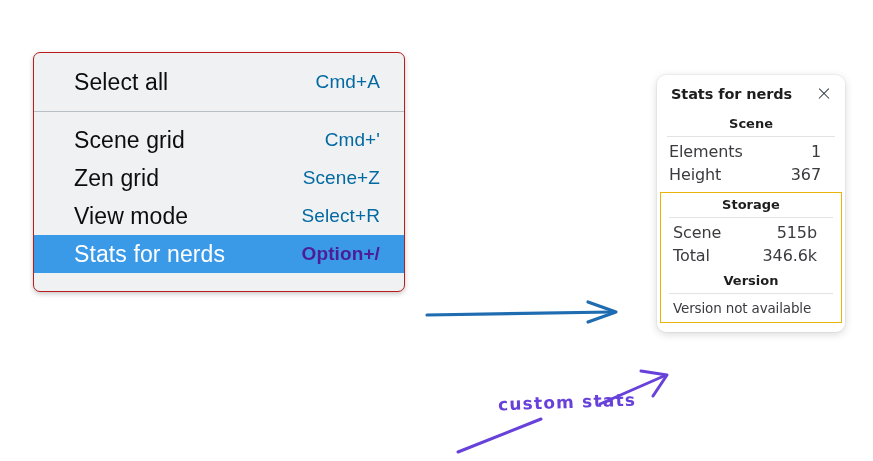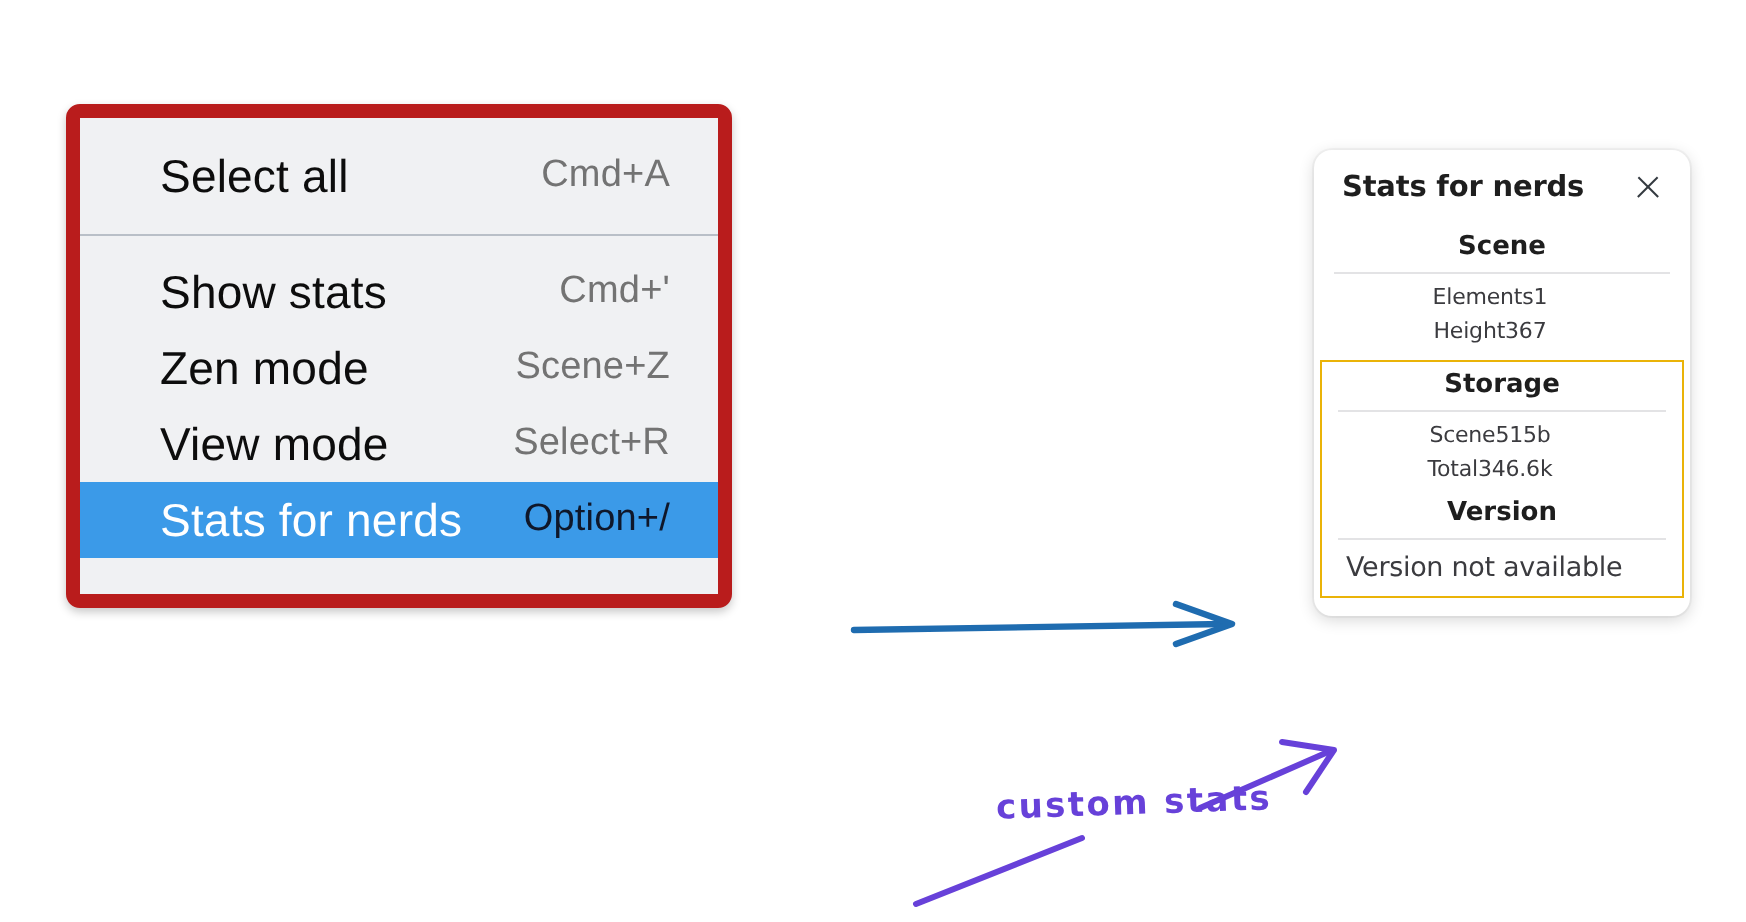--- a/index.html
+++ b/index.html
@@ -14,23 +14,23 @@
     overflow: hidden;
     font-family: "Liberation Sans", sans-serif;
     -webkit-font-smoothing: antialiased;
   }
 
   
   #context-menu {
     position: absolute;
     left: 33px;
     top: 52px;
-    width: 333px;
+    width: 372px;
     background: #f0f1f3;
-    border: 7px solid #b91c1c;
+    border: 1px solid #b91c1c;
     border-radius: 7px;
     box-shadow: 0 2px 5px rgba(0,0,0,0.22);
     box-sizing: border-box;
     overflow: hidden;
     padding-bottom: 9px;
   }
   .menu-section {
     padding-top: 9px;
     padding-bottom: 9px;
   }
@@ -54,25 +54,25 @@
   }
   .menu-label {
     font-size: 23px;
     color: #0d0d0d;
     letter-spacing: 0.1px;
     white-space: nowrap;
   }
   .menu-item.selected .menu-label { color: #ffffff; }
   .menu-shortcut {
     font-size: 19px;
-    color: #737373;
+    color: #0369a1;
     white-space: nowrap;
     letter-spacing: 0.1px;
   }
-  .menu-item.selected .menu-shortcut { color: #0f172a; }
+  .menu-item.selected .menu-shortcut { color: #4c1d95; font-weight: bold; }
 
   
   #stats-panel {
     position: absolute;
     left: 657px;
     top: 75px;
     width: 188px;
     background: #ffffff;
     border-radius: 9px;
     box-shadow: 0 2px 8px rgba(0,0,0,0.16), 0 0 0 1px rgba(0,0,0,0.035);
@@ -119,24 +119,24 @@
     color: #1e1e1e;
     padding: 1px 0 5px 0;
   }
   .rule {
     height: 1px;
     background: #e3e3e5;
     margin: 0 10px 3px 10px;
   }
   .stat-row {
     display: flex;
-    justify-content: center;
+    justify-content: space-between;
     align-items: baseline;
     padding: 2px 24px 2px 12px;
-    font-size: 11px;
+    font-size: 16px;
     color: #3b3b3f;
   }
   .stat-key { letter-spacing: -0.1px; }
   .stat-val { letter-spacing: -0.1px; }
   .stat-full {
     padding: 3px 28px 1px 12px;
     font-size: 13.5px;
     color: #3b3b3f;
     letter-spacing: -0.15px;
   }
@@ -179,25 +179,25 @@
     <div class="menu-item">
       <span class="menu-label">Select all</span>
       <span class="menu-shortcut">Cmd+A</span>
     </div>
   </div>
 
   <div class="menu-divider"></div>
 
   <div class="menu-section">
     <div class="menu-item">
-      <span class="menu-label">Show stats</span>
+      <span class="menu-label">Scene grid</span>
       <span class="menu-shortcut">Cmd+'</span>
     </div>
     <div class="menu-item">
-      <span class="menu-label">Zen mode</span>
+      <span class="menu-label">Zen grid</span>
       <span class="menu-shortcut">Scene+Z</span>
     </div>
     <div class="menu-item">
       <span class="menu-label">View mode</span>
       <span class="menu-shortcut">Select+R</span>
     </div>
     <div class="menu-item selected">
       <span class="menu-label">Stats for nerds</span>
       <span class="menu-shortcut">Option+/</span>
     </div>

